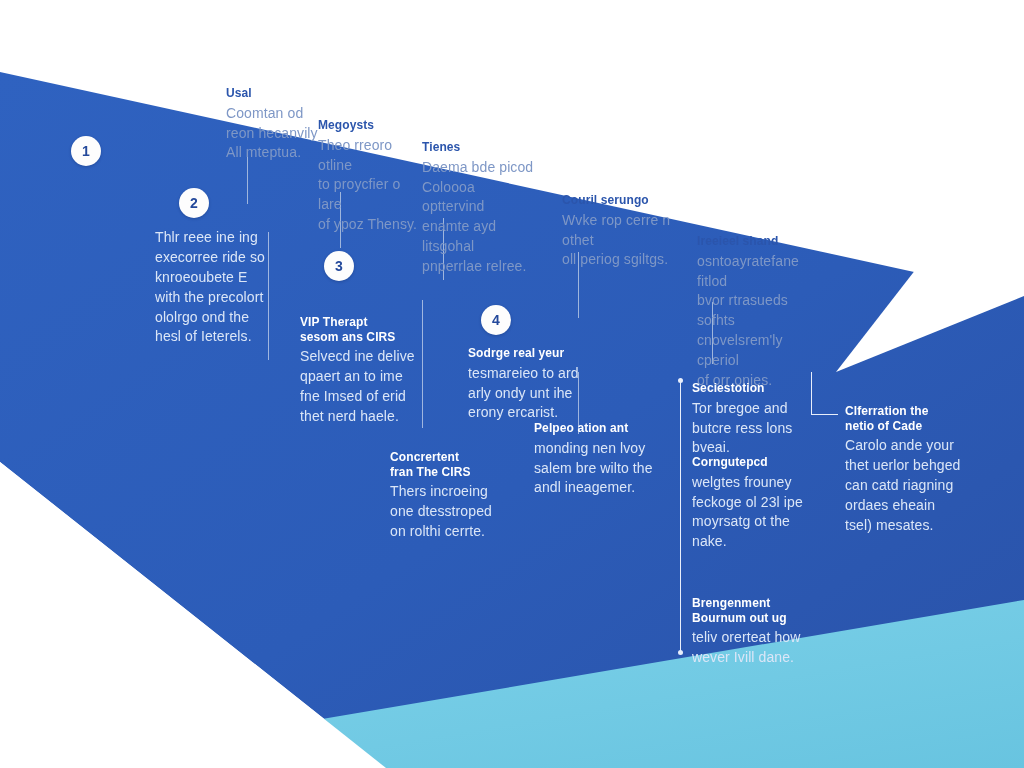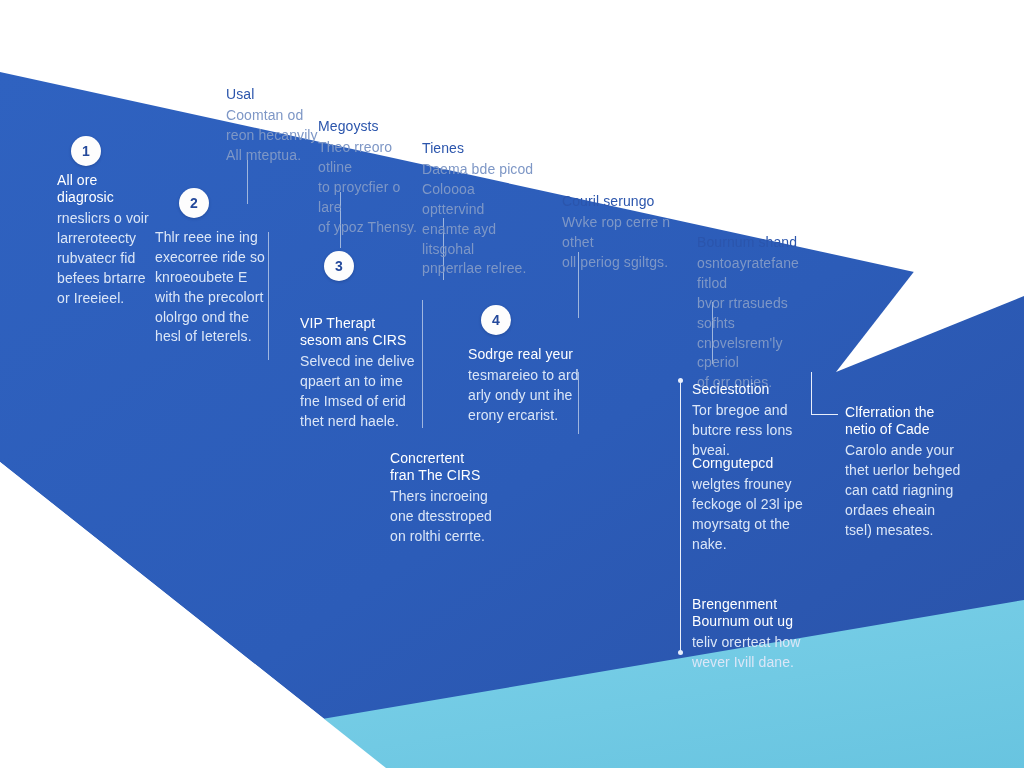--- a/index.html
+++ b/index.html
@@ -51,22 +51,22 @@
     box-shadow: 0 1px 3px rgba(10,30,80,0.28);
     letter-spacing: 0;
   }
 
   
   .callout {
     position: absolute;
     width: 120px;
   }
   .callout .c-title {
-    font-size: 14px;
-    font-weight: normal;
+    font-size: 12px;
+    font-weight: bold;
     line-height: 1.22;
     margin-bottom: 3px;
     letter-spacing: .1px;
   }
   .callout .c-body {
     font-size: 14px;
     line-height: 1.42;
     letter-spacing: .1px;
   }
 
@@ -152,24 +152,20 @@
 
   <div class="layer">
     <div class="step-circle" style="left:71px; top:136px;">1</div>
     <div class="step-circle" style="left:179px; top:188px;">2</div>
     <div class="step-circle" style="left:324px; top:251px;">3</div>
     <div class="step-circle" style="left:481px; top:305px;">4</div>
   </div>
 
   <div class="layer">
 
-    <div class="callout on-blue" style="left:57px; top:172px; width:110px;">
-      <div class="c-title">All ore<br>diagrosic</div>
-      <div class="c-body">rneslicrs o voir<br>larreroteecty<br>rubvatecr fid<br>befees brtarre<br>or Ireeieel.</div>
-    </div>
 
     <div class="callout on-blue" style="left:155px; top:228px; width:112px;">
       <div class="c-body">Thlr reee ine ing<br>execorree ride so<br>knroeoubete E<br>with the precolort<br>ololrgo ond the<br>hesl of Ieterels.</div>
     </div>
 
     <div class="callout on-blue" style="left:300px; top:315px; width:118px;">
       <div class="c-title">VIP Therapt<br>sesom ans CIRS</div>
       <div class="c-body">Selvecd ine delive<br>qpaert an to ime<br>fne Imsed of erid<br>thet nerd haele.</div>
     </div>
 
@@ -192,29 +188,33 @@
       <div class="c-title">Tienes</div>
       <div class="c-body">Daema bde picod<br>Coloooa opttervind<br>enamte ayd litsgohal<br>pnperrlae relree.</div>
     </div>
 
     <div class="callout on-white" style="left:562px; top:193px; width:124px;">
       <div class="c-title">Couril serungo</div>
       <div class="c-body">Wvke rop cerre n othet<br>oll periog sgiltgs.</div>
     </div>
 
     <div class="callout on-white" style="left:697px; top:234px; width:128px;">
-      <div class="c-title">Bournum shand</div>
+      <div class="c-title">Ireeieel shand</div>
       <div class="c-body">osntoayratefane fitlod<br>bvor rtrasueds sofhts<br>cnovelsrem'ly cperiol<br>of orr onies.</div>
     </div>
 
     <div class="callout on-blue" style="left:390px; top:450px; width:112px;">
       <div class="c-title">Concrertent<br>fran The CIRS</div>
       <div class="c-body">Thers incroeing<br>one dtesstroped<br>on rolthi cerrte.</div>
     </div>
 
+    <div class="callout on-blue" style="left:534px; top:421px; width:122px;">
+      <div class="c-title">Pelpeo ation ant</div>
+      <div class="c-body">monding nen lvoy<br>salem bre wilto the<br>andl ineagemer.</div>
+    </div>
 
     <div class="callout on-blue" style="left:692px; top:381px; width:110px;">
       <div class="c-title">Seciestotion</div>
       <div class="c-body">Tor bregoe and<br>butcre ress lons<br>bveai.</div>
     </div>
 
     <div class="callout on-blue" style="left:692px; top:455px; width:112px;">
       <div class="c-title">Corngutepcd</div>
       <div class="c-body">welgtes frouney<br>feckoge ol 23l ipe<br>moyrsatg ot the<br>nake.</div>
     </div>

